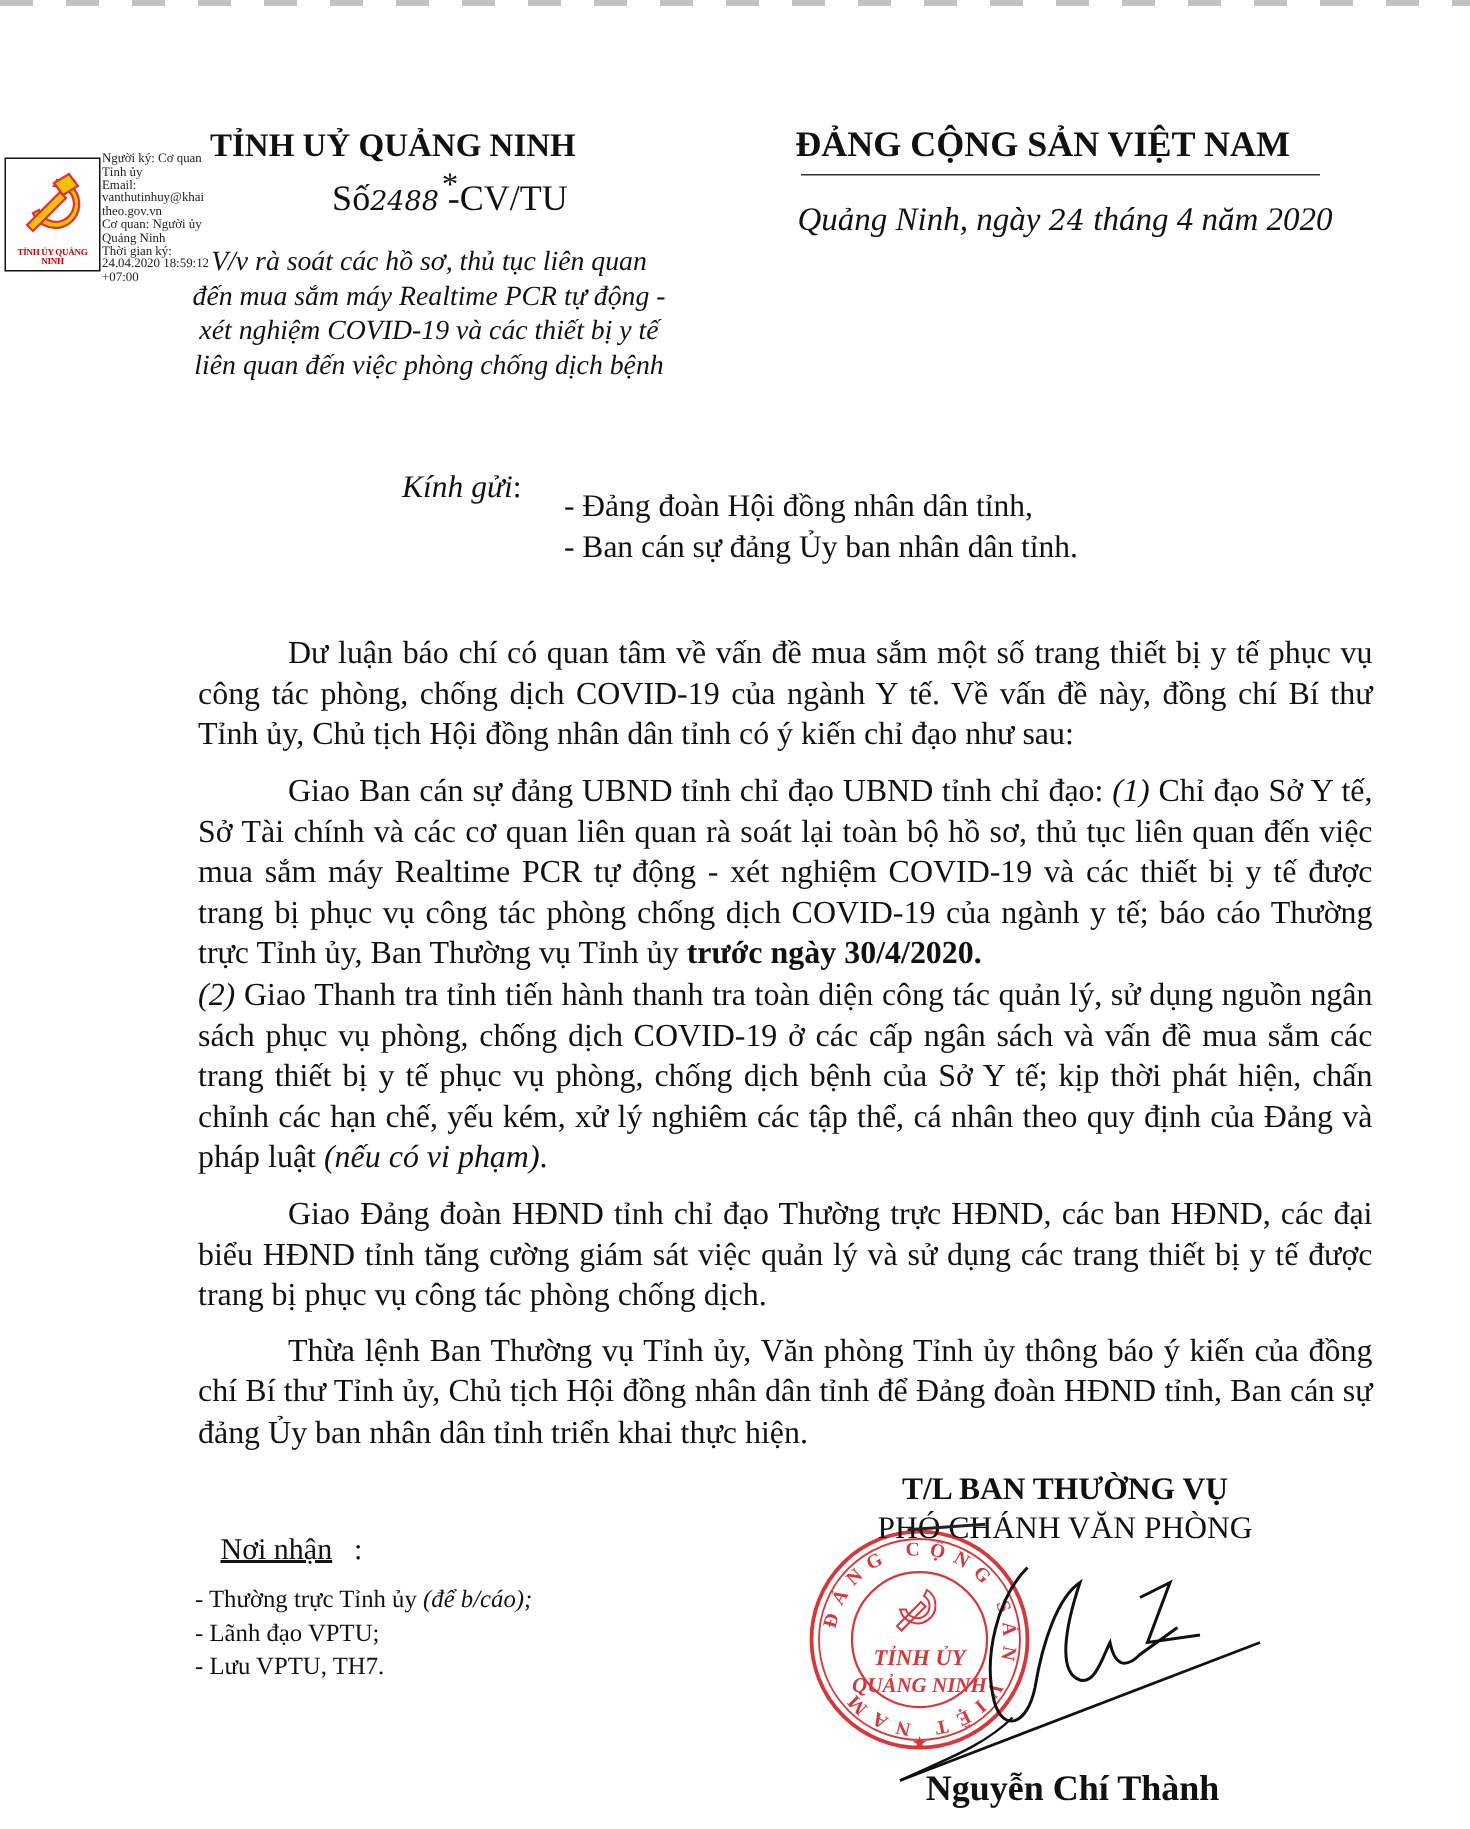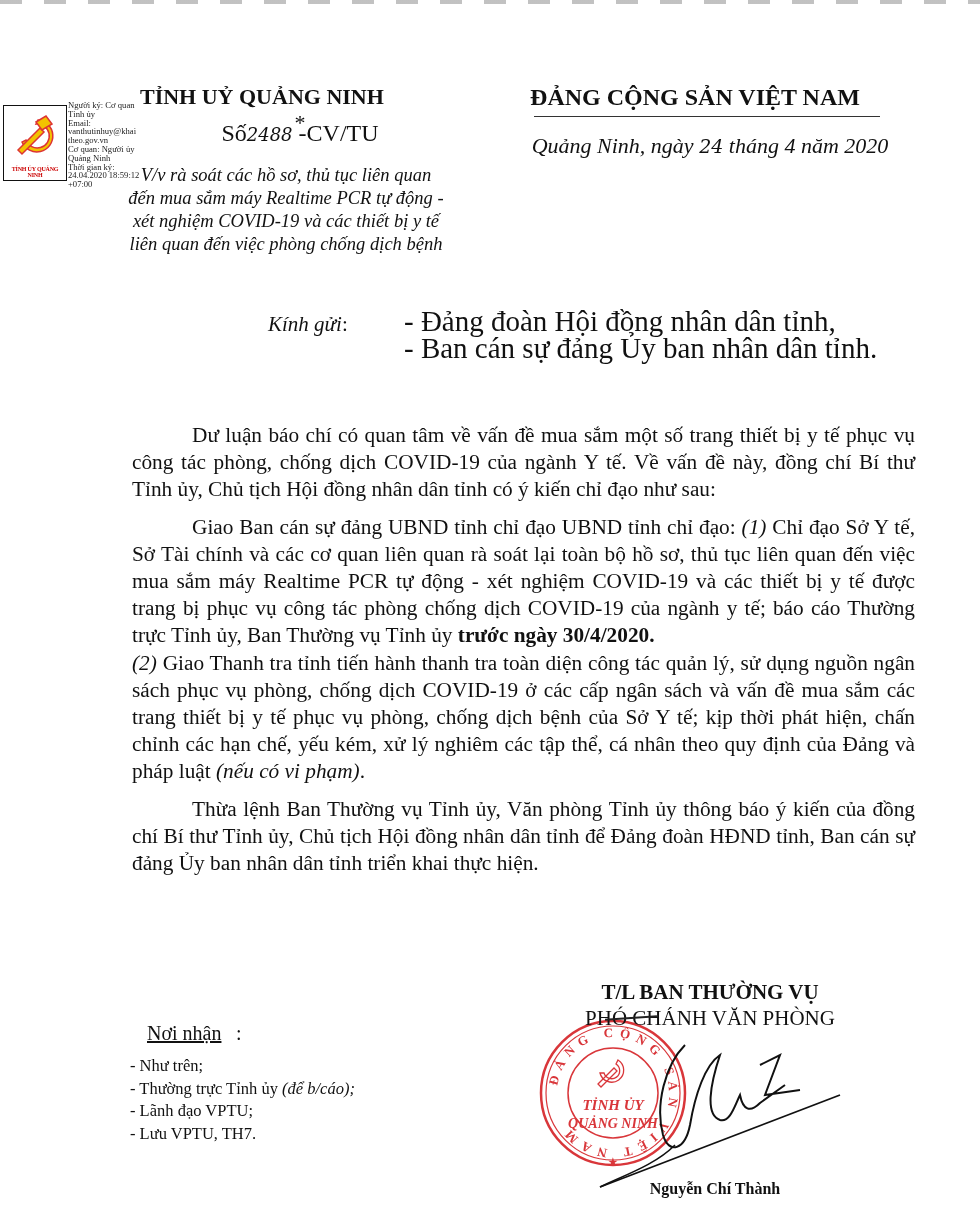--- a/index.html
+++ b/index.html
@@ -26,33 +26,33 @@
 
   
   .party { left: 500px; top: 84px; width: 390px; text-align: center; font-weight: bold; font-size: 24px; }
   .party-line { left: 534px; top: 116px; width: 346px; height: 0; border-top: 1.5px solid #333; }
   .dateline { left: 490px; top: 133px; width: 440px; text-align: center; font-style: italic; font-size: 22px; }
   .dateline .hand { font-family: "DejaVu Serif", serif; font-size: 19px; }
 
   
   .kg { left: 268px; top: 312px; font-size: 21px; }
   .kg i { font-style: italic; }
-  .rcpt { left: 376px; top: 308px; font-size: 29px; line-height: 27px; margin-left: 28px; }
+  .rcpt { left: 376px; top: 324px; font-size: 21px; line-height: 27px; }
 
   
   .body { left: 132px; top: 422px; width: 783px; font-size: 21.3px; line-height: 27.2px; text-align: justify; }
   .body p { margin: 0 0 10px 0; text-indent: 60px; }
   .body b { font-weight: bold; }
   .body i { font-style: italic; }
 
   
   .sigtitle1 { left: 555px; top: 980px; width: 310px; text-align: center; font-weight: bold; font-size: 21px; }
   .sigtitle2 { left: 555px; top: 1006px; width: 310px; text-align: center; font-size: 21px; }
   .strike { position: absolute; left: 605px; top: 1017px; width: 52px; height: 2px; background: #222; transform: rotate(-4deg); }
-  .signer { left: 590px; top: 1180px; width: 250px; text-align: center; font-weight: bold; font-size: 16px; }
+  .signer { left: 590px; top: 1180px; width: 250px; text-align: center; font-weight: bold; font-size: 24px; }
   .stamp { left: 538px; top: 1018px; }
   .scribble { left: 545px; top: 1025px; }
 
   
   .nn-title { left: 147px; top: 1022px; font-size: 20px; text-decoration: underline; }
   .nn-colon { left: 236px; top: 1022px; font-size: 20px; }
   .nn-list { left: 130px; top: 1055px; font-size: 16.5px; line-height: 22.5px; }
   .nn-list i { font-style: italic; }
 </style>
 </head>
@@ -101,20 +101,21 @@
 
 <div class="abs kg"><i>Kính gửi</i><span>:</span></div>
 <div class="abs rcpt">
   <div>- Đảng đoàn Hội đồng nhân dân tỉnh,</div>
   <div>- Ban cán sự đảng Ủy ban nhân dân tỉnh.</div>
 </div>
 
 <div class="abs body">
   <p>Dư luận báo chí có quan tâm về vấn đề mua sắm một số trang thiết bị y tế phục vụ công tác phòng, chống dịch COVID-19 của ngành Y tế. Về vấn đề này, đồng chí Bí thư Tỉnh ủy, Chủ tịch Hội đồng nhân dân tỉnh có ý kiến chỉ đạo như sau:</p>
   <p><span>Giao Ban cán sự đảng UBND tỉnh chỉ đạo UBND tỉnh chỉ đạo: </span><i>(1)</i><span> Chỉ đạo Sở Y tế, Sở Tài chính và các cơ quan liên quan rà soát lại toàn bộ hồ sơ, thủ tục liên quan đến việc mua sắm máy Realtime PCR tự động - xét nghiệm COVID-19 và các thiết bị y tế được trang bị phục vụ công tác phòng chống dịch COVID-19 của ngành y tế; báo cáo Thường trực Tỉnh ủy, Ban Thường vụ Tỉnh ủy </span><b>trước ngày 30/4/2020.</b><br><i>(2)</i><span> Giao Thanh tra tỉnh tiến hành thanh tra toàn diện công tác quản lý, sử dụng nguồn ngân sách phục vụ phòng, chống dịch COVID-19 ở các cấp ngân sách và vấn đề mua sắm các trang thiết bị y tế phục vụ phòng, chống dịch bệnh của Sở Y tế; kịp thời phát hiện, chấn chỉnh các hạn chế, yếu kém, xử lý nghiêm các tập thể, cá nhân theo quy định của Đảng và pháp luật </span><i>(nếu có vi phạm)</i><span>.</span></p>
+  <p>Giao Đảng đoàn HĐND tỉnh chỉ đạo Thường trực HĐND, các ban HĐND, các đại biểu HĐND tỉnh tăng cường giám sát việc quản lý và sử dụng các trang thiết bị y tế được trang bị phục vụ công tác phòng chống dịch.</p>
   <p>Thừa lệnh Ban Thường vụ Tỉnh ủy, Văn phòng Tỉnh ủy thông báo ý kiến của đồng chí Bí thư Tỉnh ủy, Chủ tịch Hội đồng nhân dân tỉnh để Đảng đoàn HĐND tỉnh, Ban cán sự đảng Ủy ban nhân dân tỉnh triển khai thực hiện.</p>
 </div>
 
 <svg class="abs stamp" width="150" height="150" viewBox="0 0 150 150">
   <defs>
     <path id="arc" d="M 75,75 m -56,0 a 56,56 0 1,1 112,0 a 56,56 0 1,1 -112,0"></path>
   </defs>
   <circle cx="75" cy="75" r="72" fill="none" stroke="#d9363a" stroke-width="2.5"></circle>
   <circle cx="75" cy="75" r="67" fill="none" stroke="#d9363a" stroke-width="1.2"></circle>
   <circle cx="75" cy="75" r="45" fill="none" stroke="#d9363a" stroke-width="1.5"></circle>
@@ -136,17 +137,16 @@
   <path d="M140 20 C 120 40, 110 80, 118 110 C 124 130, 140 125, 145 100 C 150 70, 160 40, 175 30 C 165 60, 160 90, 175 95 C 185 98, 190 80, 195 70 C 198 85, 205 88, 215 78 L 240 60 M 215 40 L 235 30 L 220 70 L 255 65" fill="none" stroke="#111" stroke-width="2"></path>
   <path d="M55 162 L 295 70" fill="none" stroke="#111" stroke-width="1.8"></path>
   <path d="M55 162 C 80 150, 110 140, 130 120" fill="none" stroke="#111" stroke-width="1.6"></path>
 </svg>
 
 <div class="abs signer">Nguyễn Chí Thành</div>
 
 <div class="abs nn-title">Nơi nhận</div>
 <div class="abs nn-colon">:</div>
 <div class="abs nn-list">
-  <div><span>- Như trên;</span></div>
   <div><span>- Thường trực Tỉnh ủy </span><i>(để b/cáo);</i></div>
   <div><span>- Lãnh đạo VPTU;</span></div>
   <div><span>- Lưu VPTU, TH7.</span></div>
 </div>
 
 </body></html>

